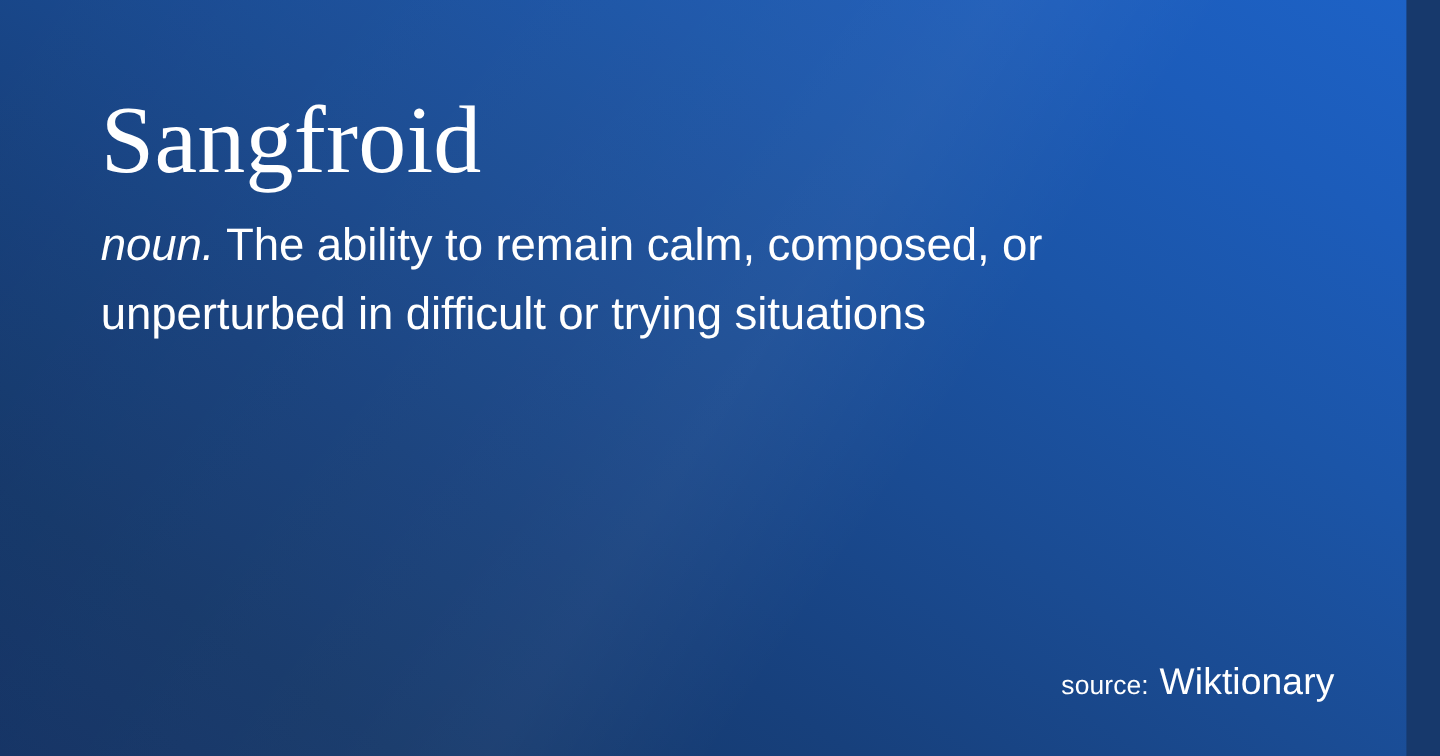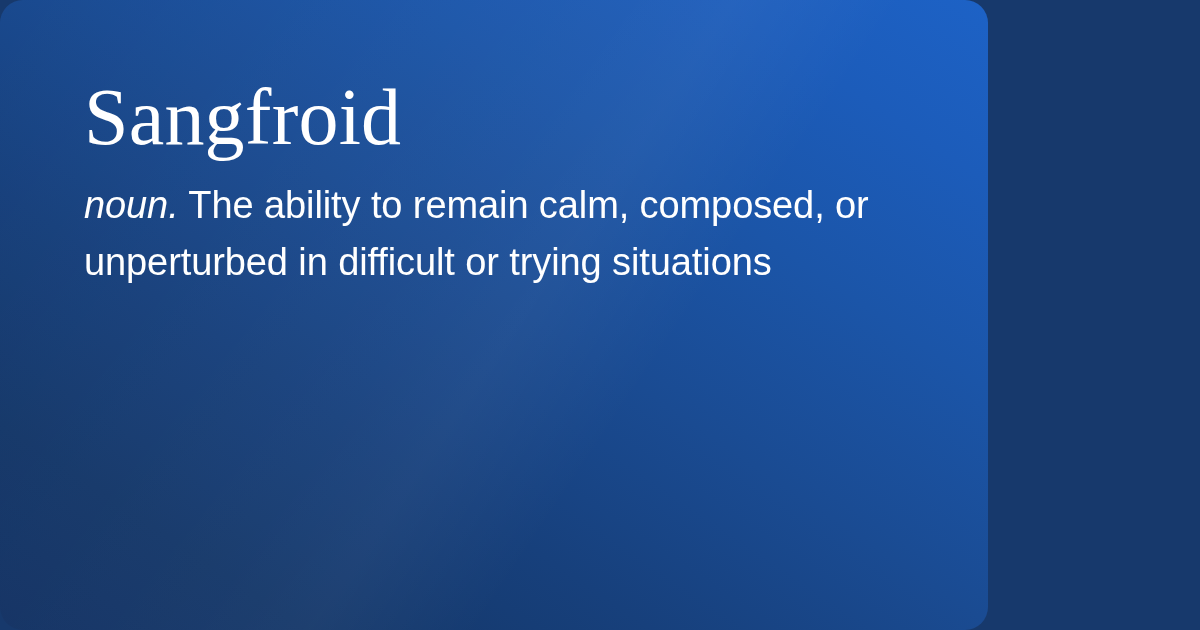--- a/index.html
+++ b/index.html
@@ -10,35 +10,34 @@
   body {
     width: 1200px;
     height: 630px;
     overflow: hidden;
     font-family: "Liberation Sans", sans-serif;
     background: #17396c;
   }
 
   #card {
     position: relative;
-    width: 988px;
+    width: 1172px;
     height: 630px;
     box-sizing: border-box;
     
     background:
       linear-gradient(34deg,
         #123163 0%,
         #143769 16%,
         #17407c 34%,
         #1a4b92 52%,
         #1b55a8 70%,
         #1c5cba 86%,
         #1d62c6 100%);
     overflow: hidden;
-    border-radius: 23px;
   }
 
   
   #sheen {
     position: absolute;
     inset: 0;
     background: linear-gradient(124deg,
       rgba(255,255,255,0.000) 0%,
       rgba(255,255,255,0.030) 44%,
       rgba(255,255,255,0.045) 52%,
@@ -112,14 +111,18 @@
   <div id="content">
 
     <h1 id="word">Sangfroid</h1>
 
     <p id="definition">
       <em id="part-of-speech">noun.</em><span id="definition-body"> The ability to remain calm, composed, or unperturbed in difficult or trying situations</span>
     </p>
 
   </div>
 
+  <div id="source">
+    <span id="source-label">source:</span>
+    <span id="source-name">Wiktionary</span>
+  </div>
 
 </div>
 
 </body></html>

